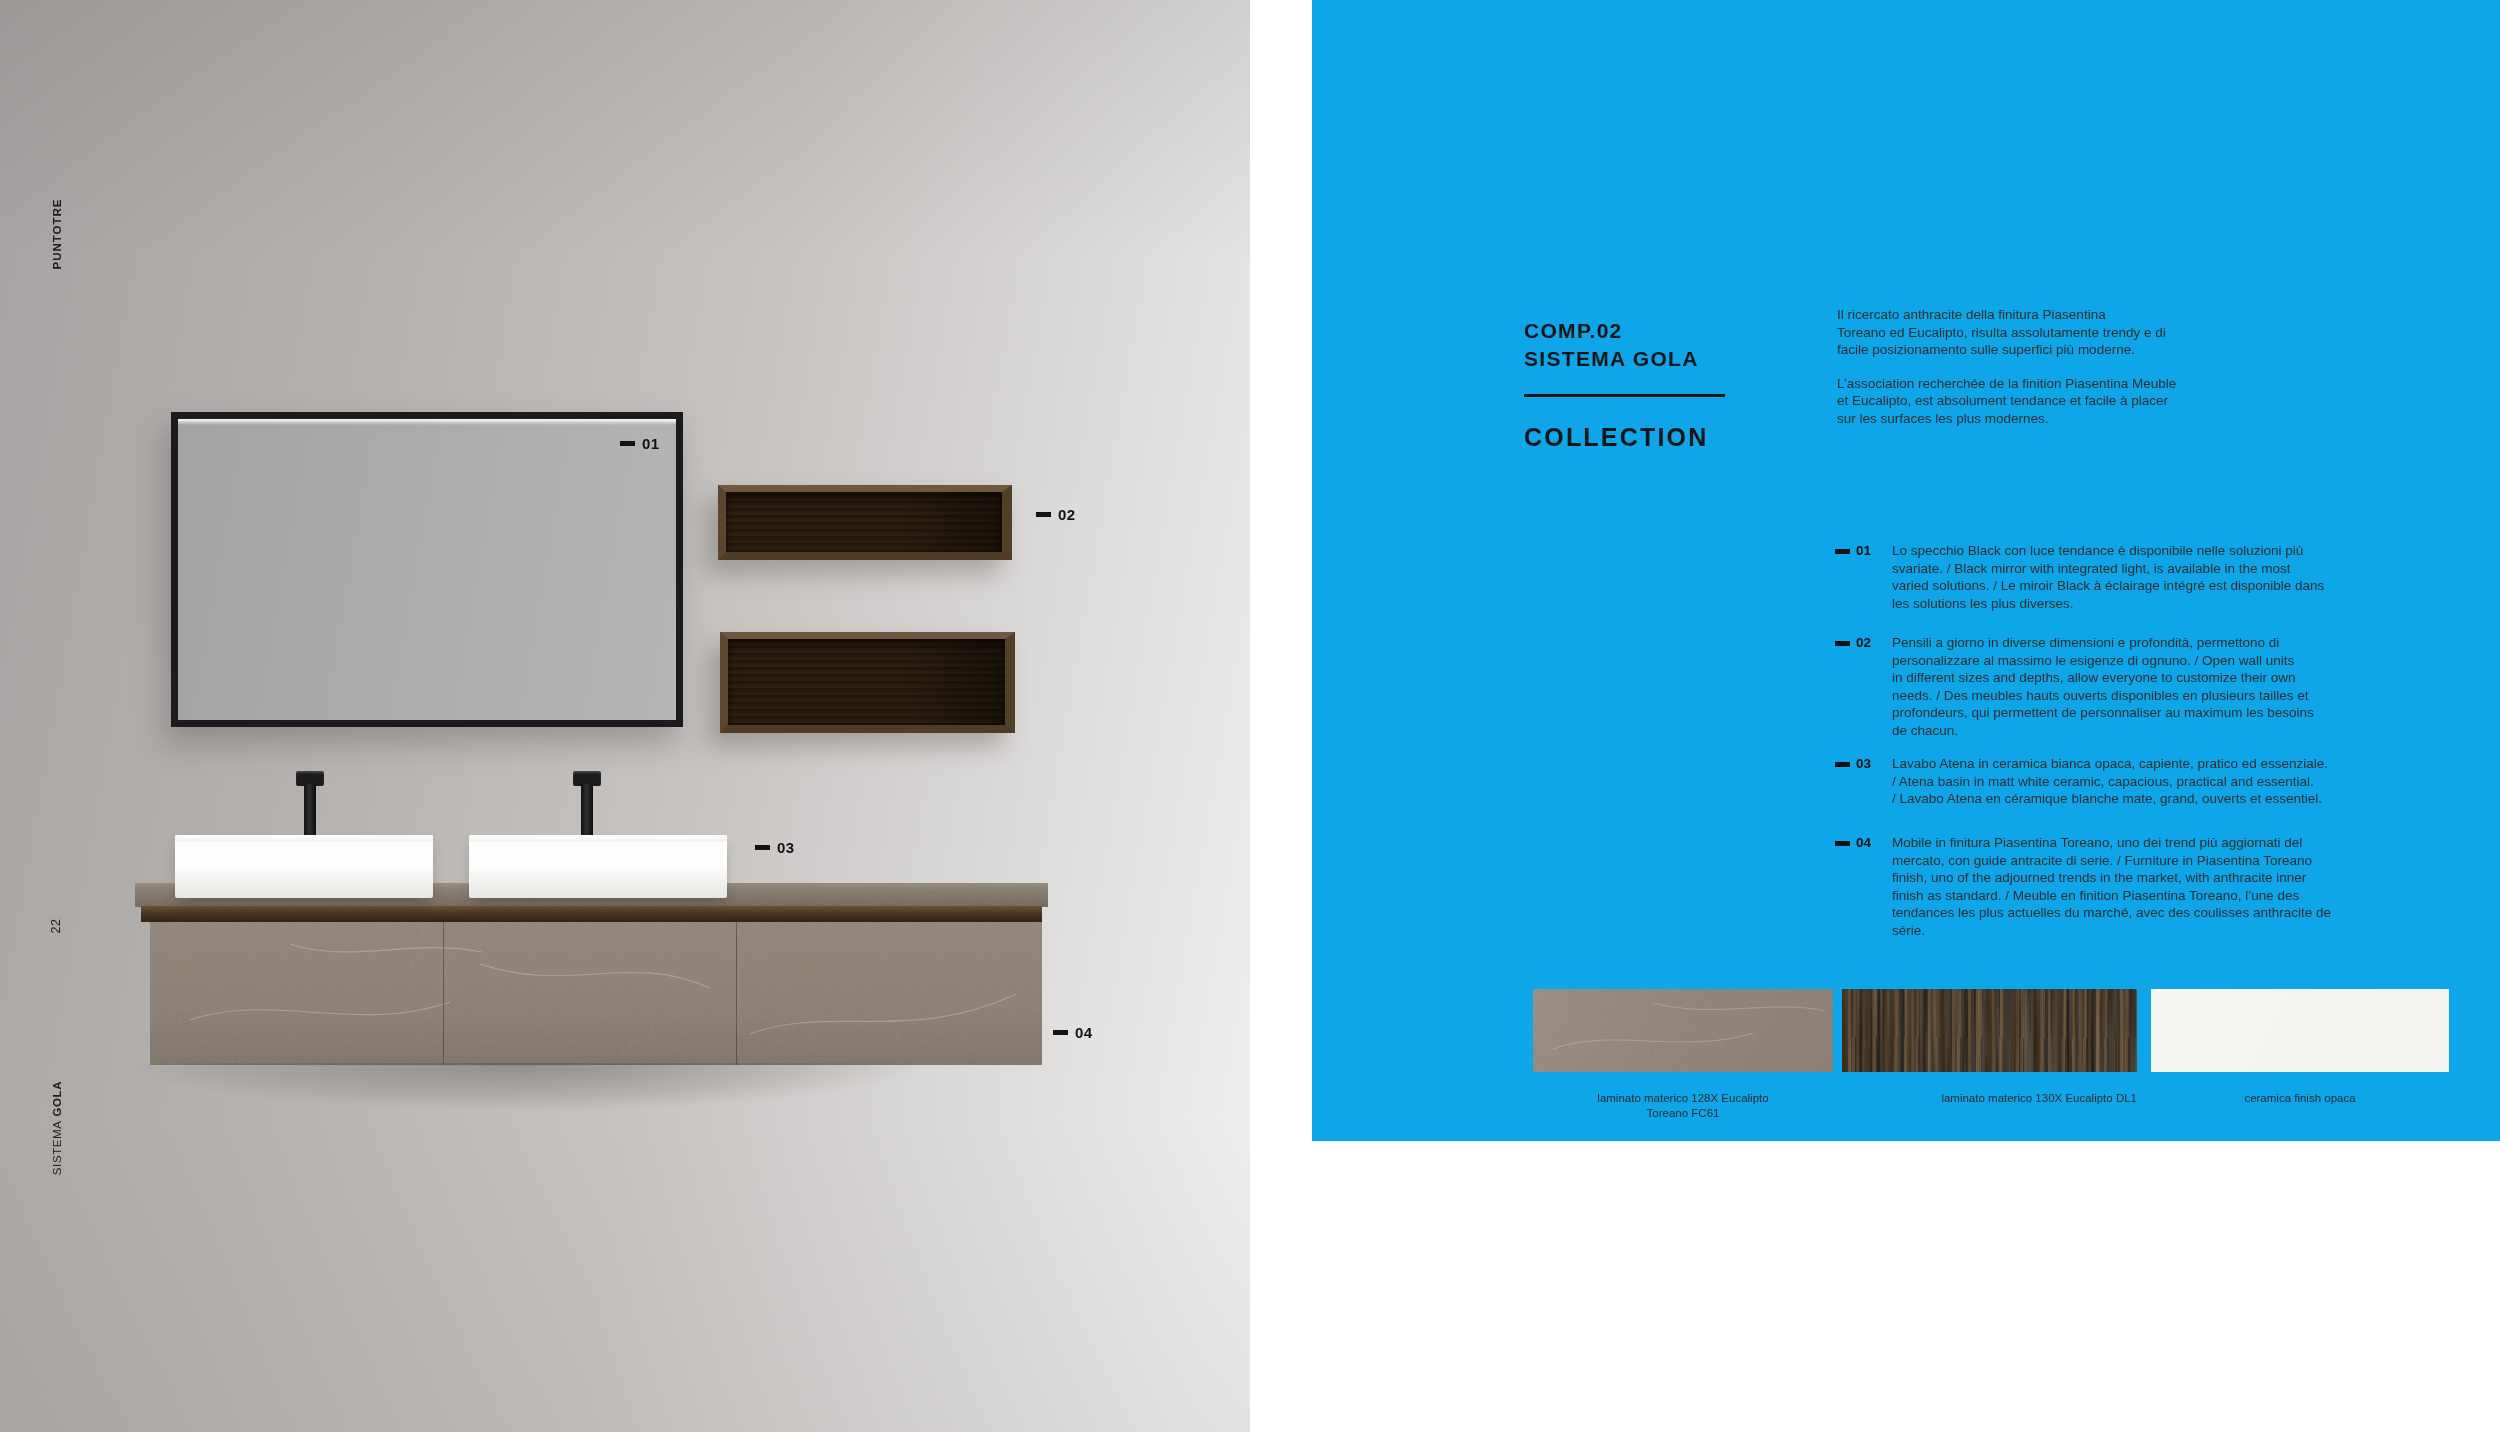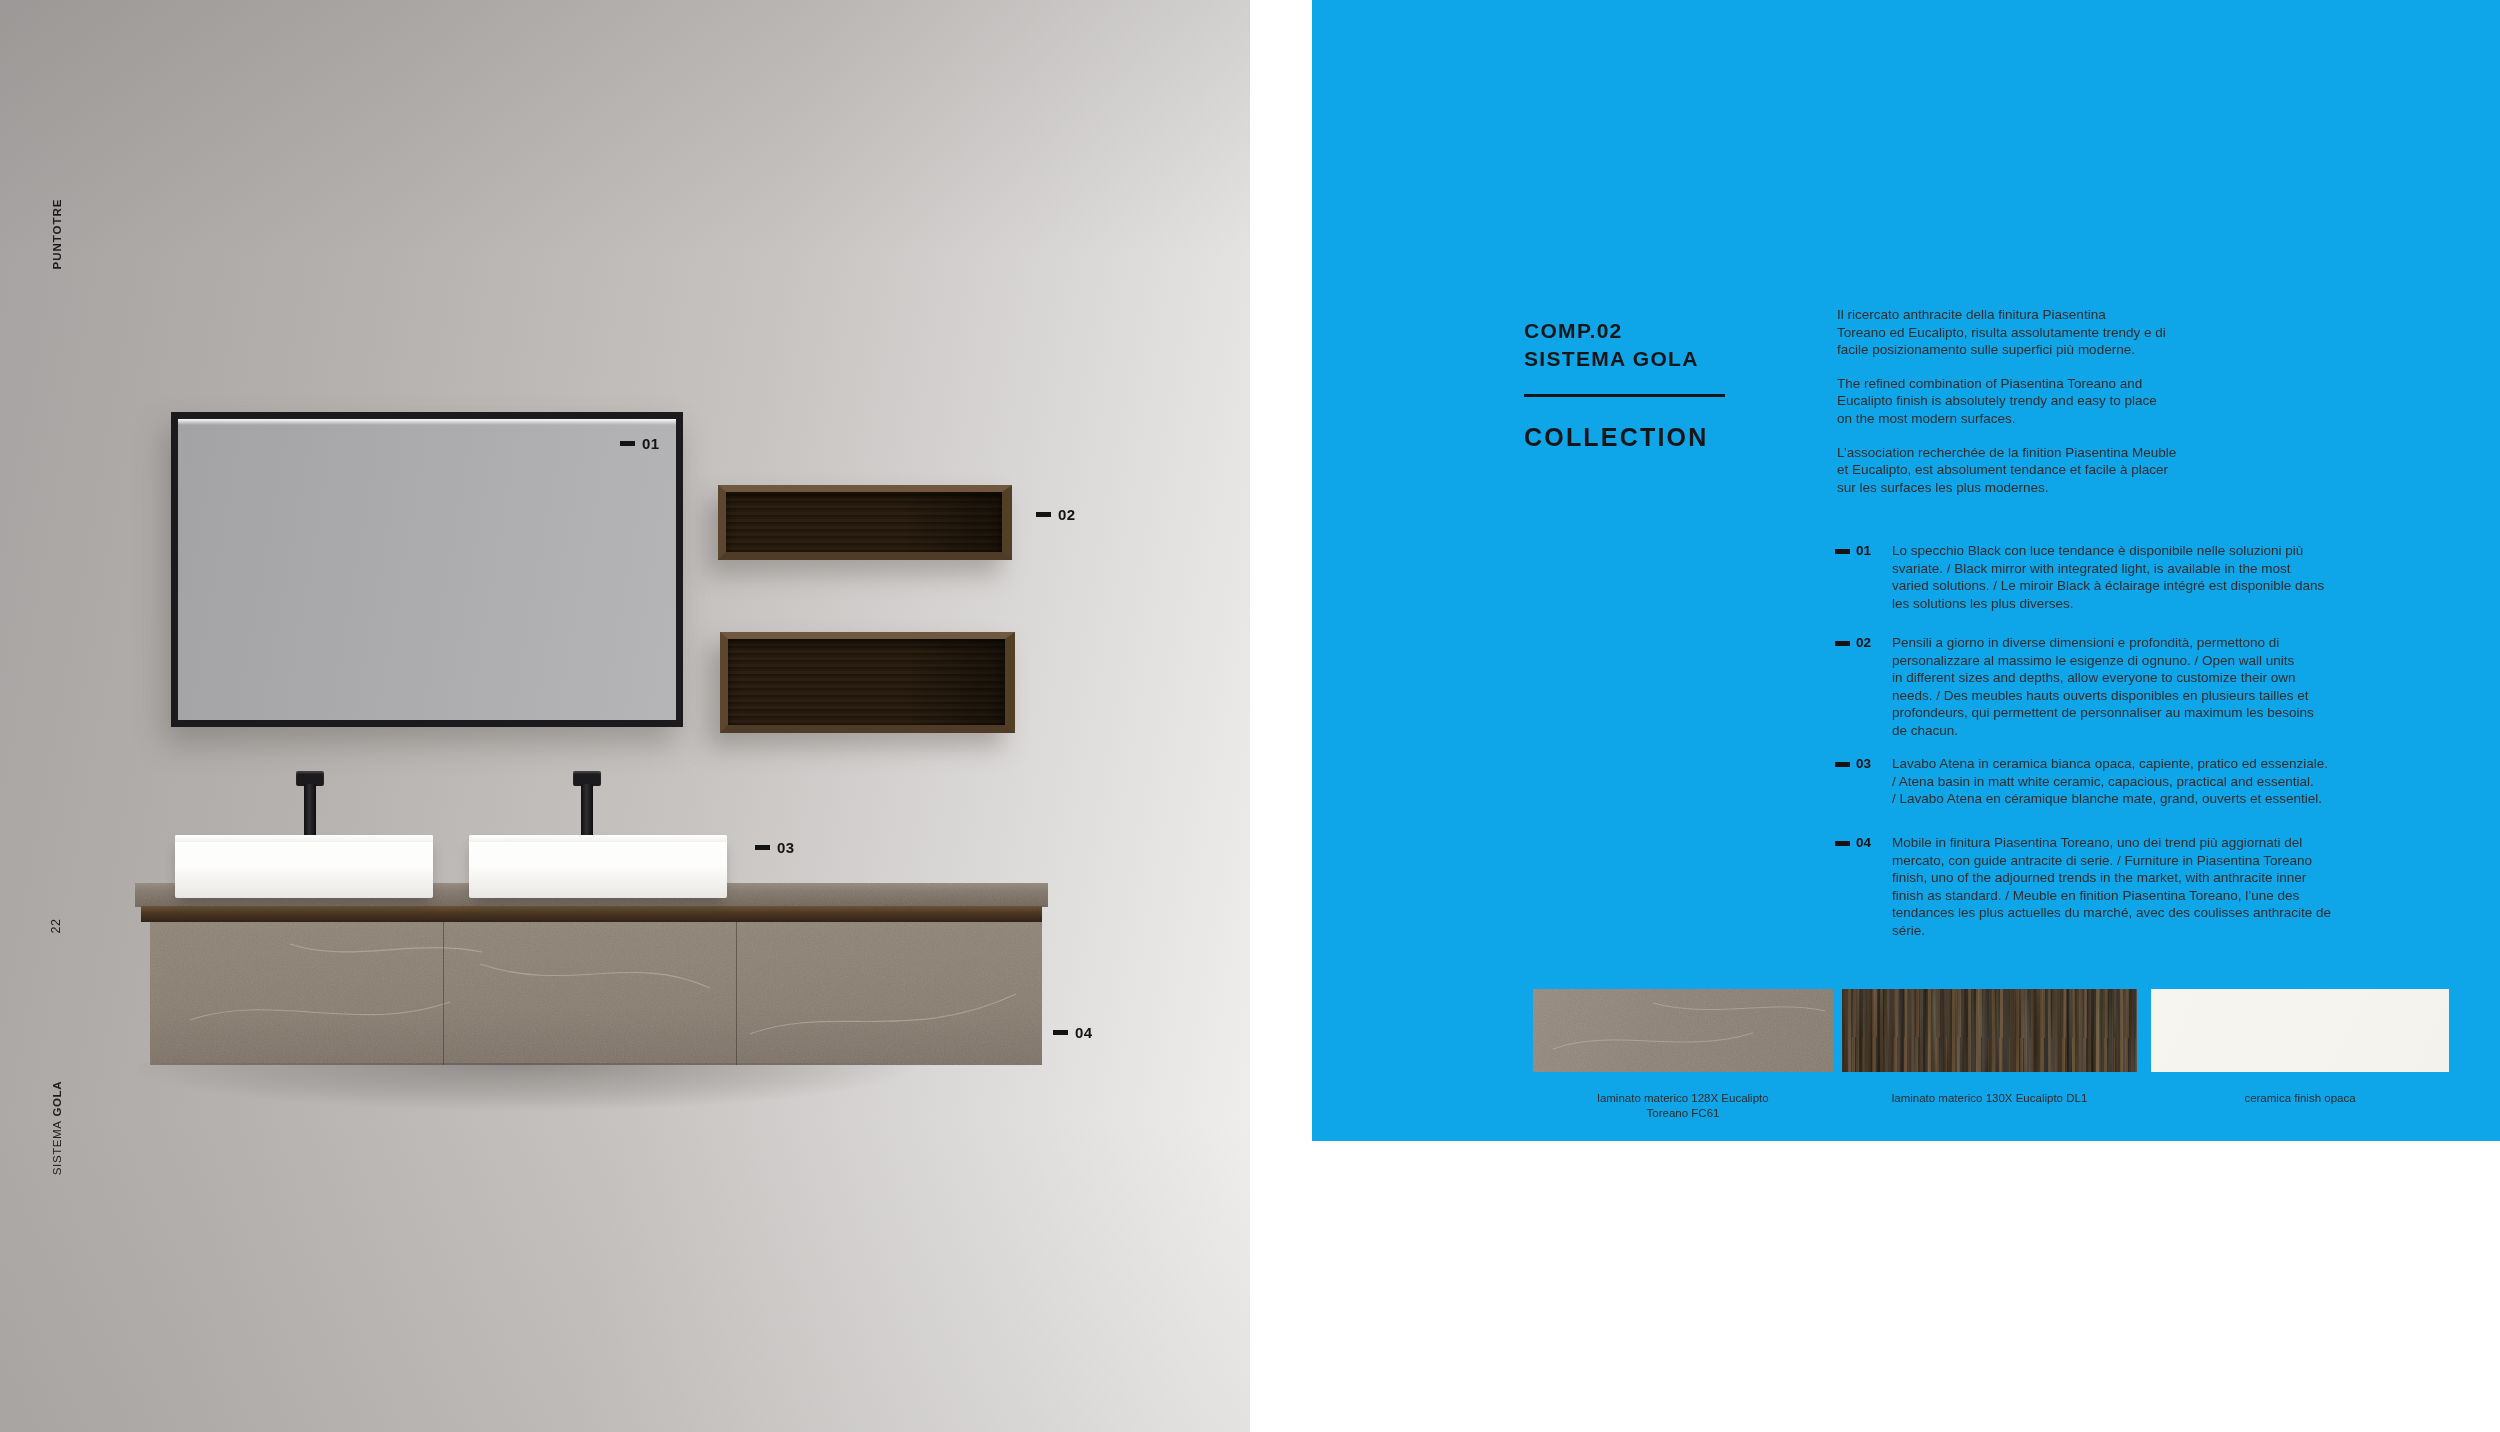--- a/index.html
+++ b/index.html
@@ -91,21 +91,21 @@
   .swatch{position:absolute;top:989px;height:83px;}
   .swatch.s1{left:221px;width:300px;background:linear-gradient(115deg,#94897d 0%,#8b8074 45%,#857a6e 100%);}
   .swatch.s2{left:530px;width:295px;
     background:
       repeating-linear-gradient(90.6deg,rgba(0,0,0,0) 0 11px,rgba(94,66,36,0.55) 11px 14px,rgba(0,0,0,0.35) 14px 21px),
       repeating-linear-gradient(90deg,#2c1e0e 0 6px,#47321a 6px 9px,#22170a 9px 14px,#543d20 14px 17px,#30210f 17px 24px);}
   .swatch.s3{left:839px;width:298px;background:linear-gradient(115deg,#f7f5f0,#f4f2ec);}
   .caption{position:absolute;top:1091px;text-align:center;font-size:11.5px;line-height:15px;
     color:#2b2b2b;white-space:pre-line;}
   .caption.c1{left:221px;width:300px;}
-  .caption.c2{left:530px;width:295px;}
+  .caption.c2{left:530px;width:295px;text-align:right;}
   .caption.c3{left:839px;width:298px;}
 </style>
 </head>
 <body>
 
 <svg width="0" height="0" style="position:absolute" aria-hidden="true">
   <defs>
     <filter id="nStone" x="-5%" y="-5%" width="110%" height="110%">
       <feTurbulence type="fractalNoise" baseFrequency="0.9" numOctaves="2" seed="7" stitchTiles="stitch"></feTurbulence>
       <feColorMatrix type="saturate" values="0"></feColorMatrix>
@@ -189,23 +189,20 @@
 
     <div class="heading">COMP.02
 SISTEMA GOLA</div>
     <div class="divider"></div>
     <div class="collection">COLLECTION</div>
 
     <div class="intro">
       <p>Il ricercato anthracite della finitura Piasentina
 Toreano ed Eucalipto, risulta assolutamente trendy e di
 facile posizionamento sulle superfici più moderne.</p>
-      <p>The refined combination of Piasentina Toreano and
-Eucalipto finish is absolutely trendy and easy to place
-on the most modern surfaces.</p>
       <p>L’association recherchée de la finition Piasentina Meuble
 et Eucalipto, est absolument tendance et facile à placer
 sur les surfaces les plus modernes.</p>
     </div>
 
     <div class="item i1">
       <div class="marker">
         <span class="dash"></span>
         <span class="num">01</span>
       </div>

